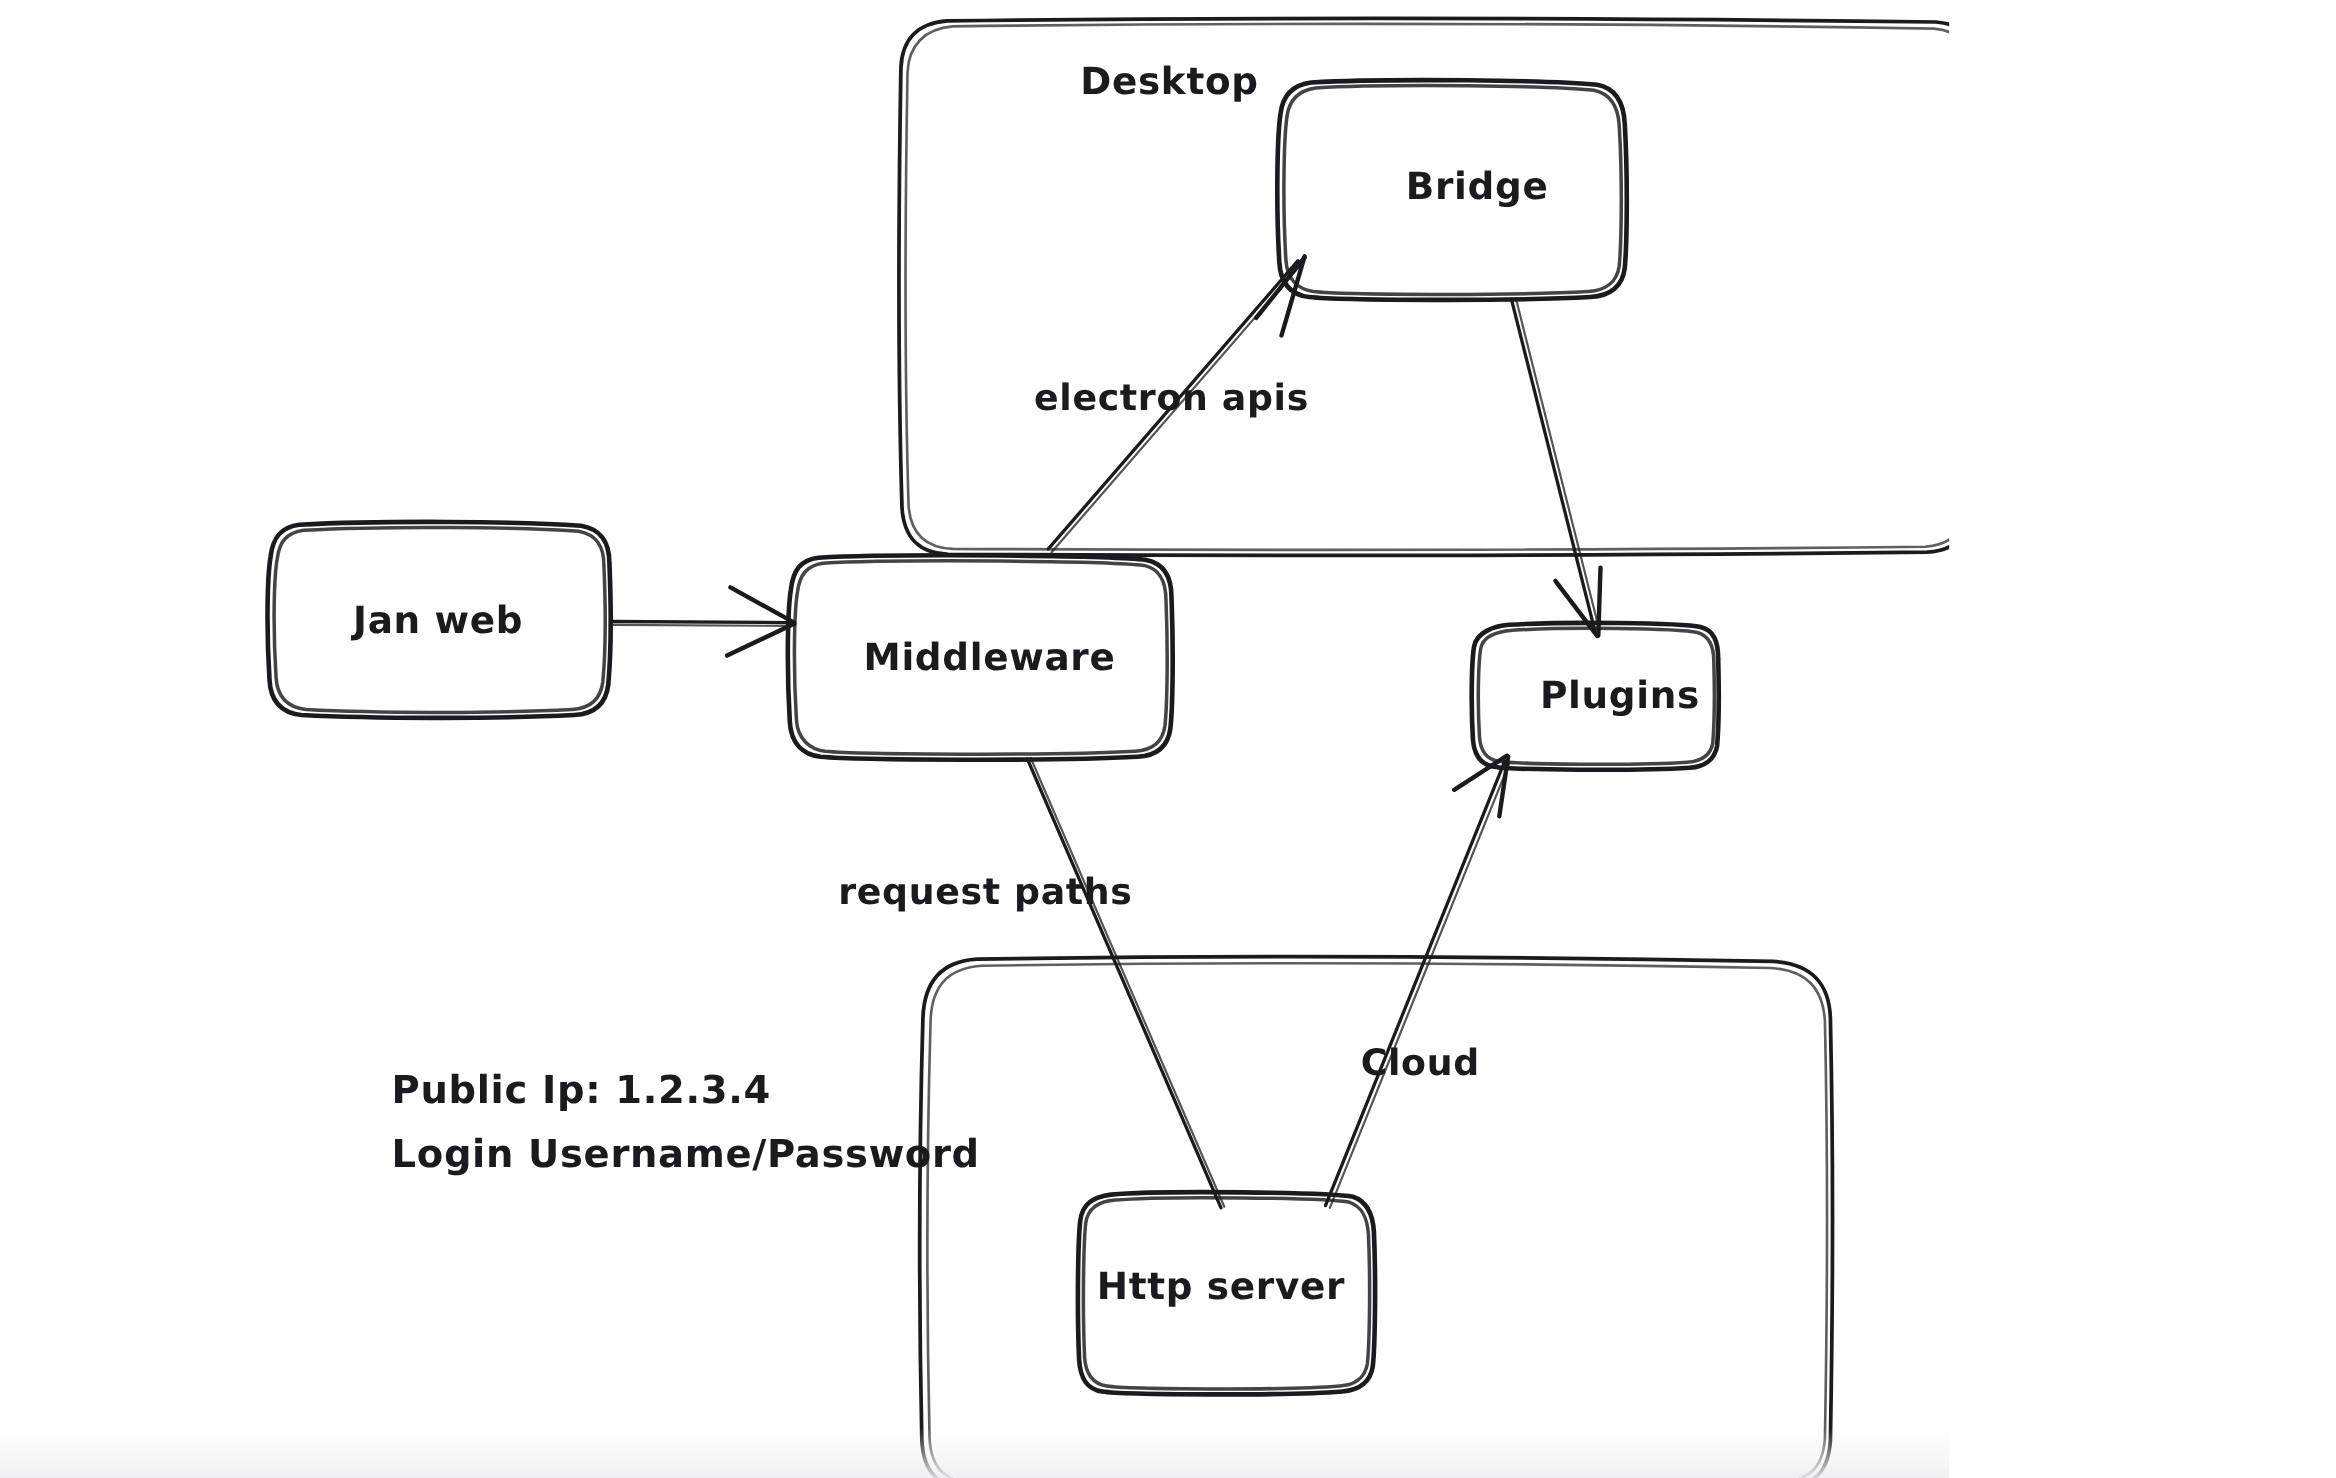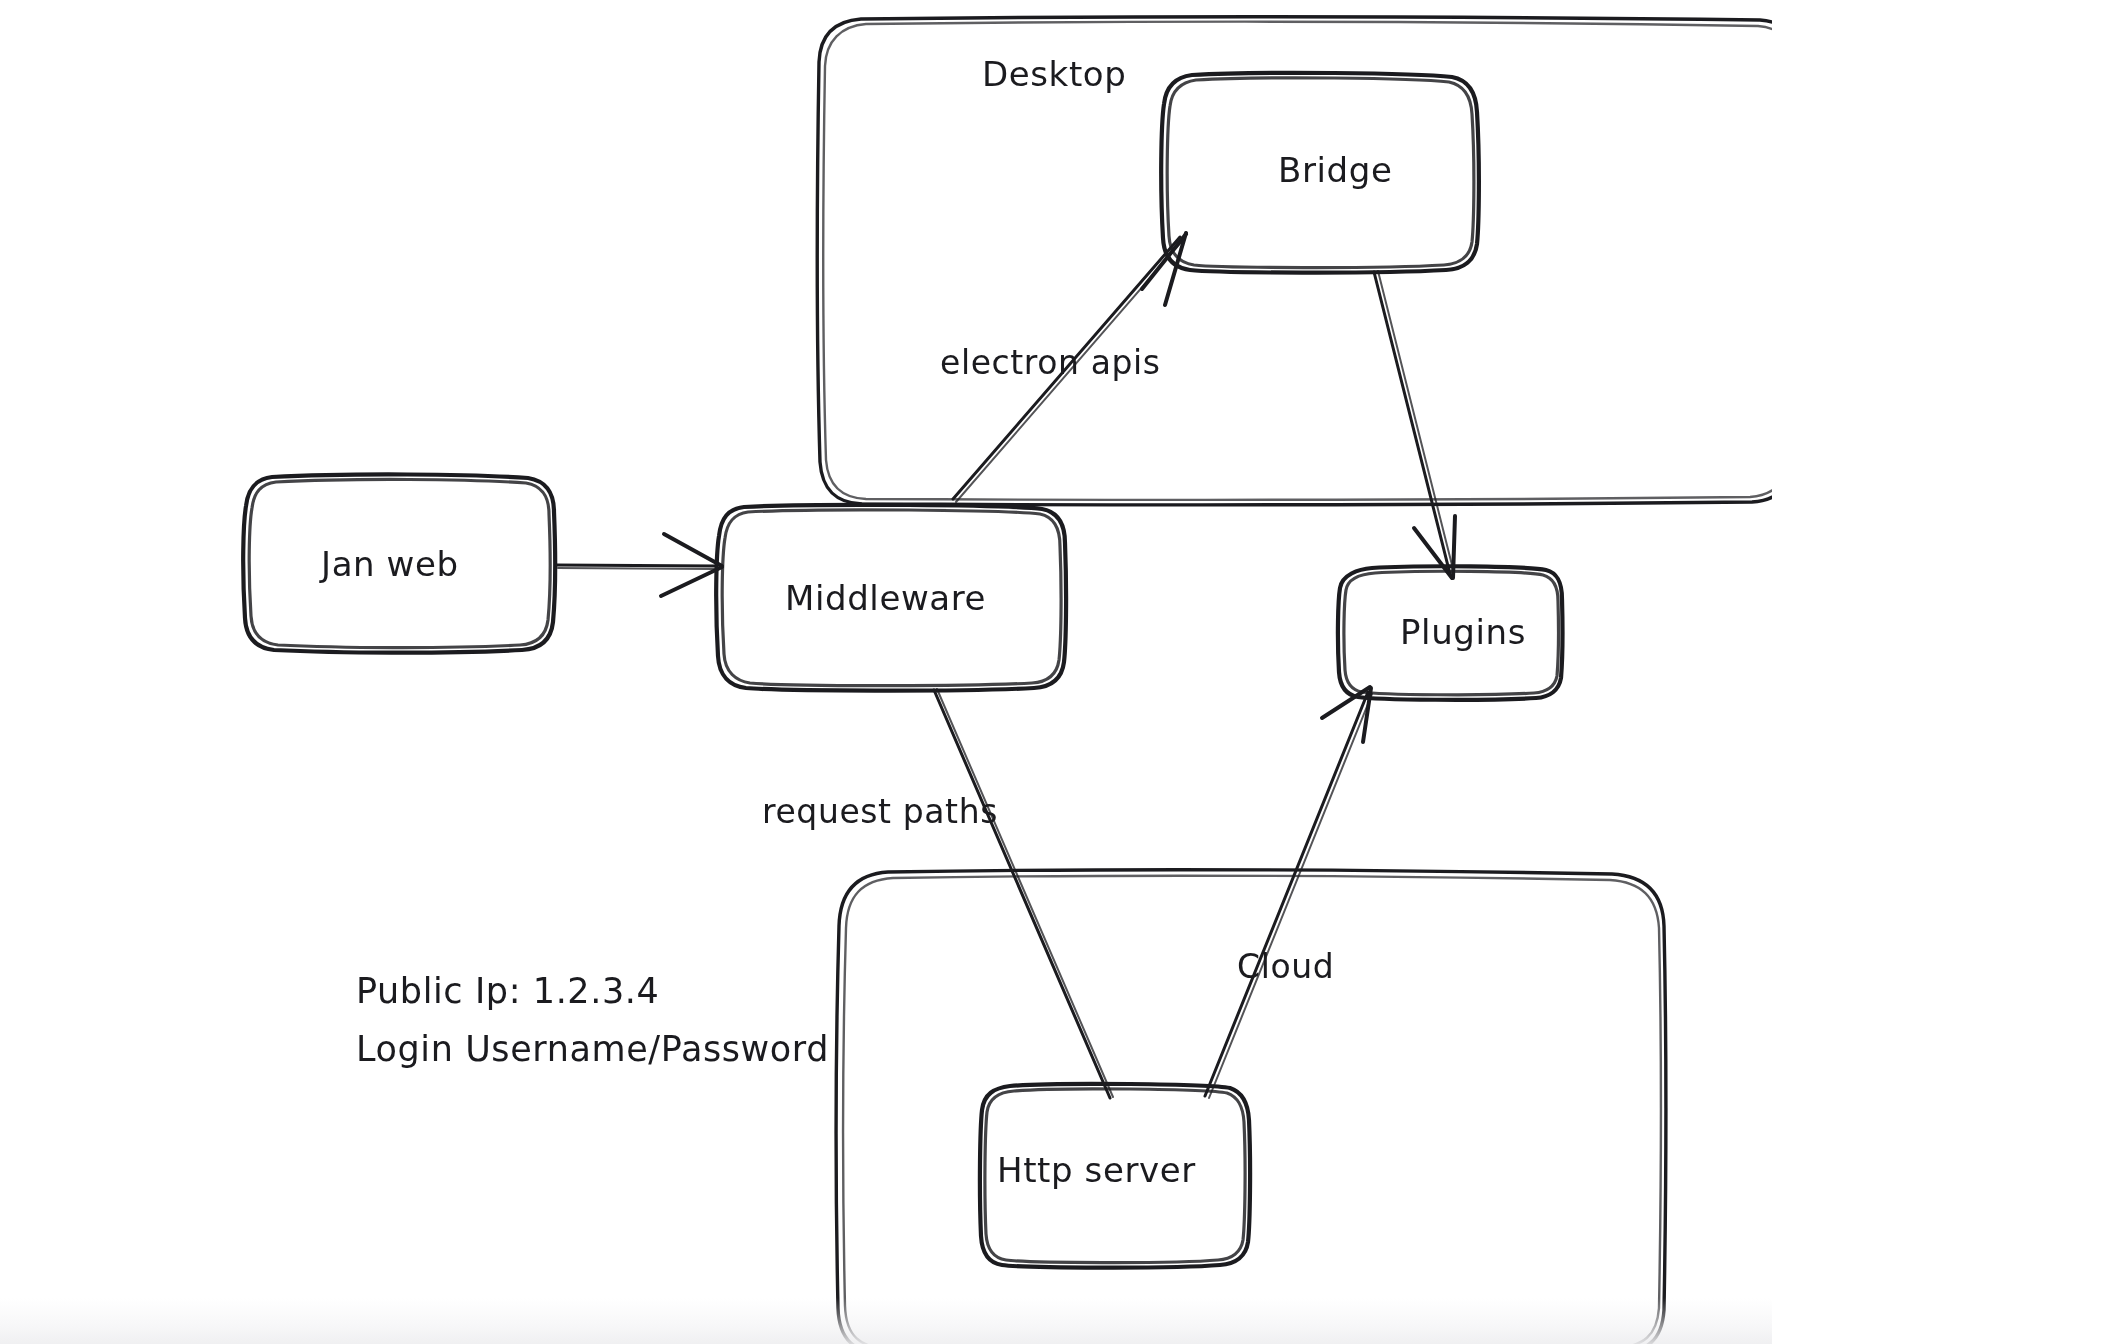--- a/index.html
+++ b/index.html
@@ -8,20 +8,21 @@
     padding: 0;
     background: #ffffff;
   }
   #canvas-root {
     position: relative;
     width: 1772px;
     height: 1344px;
     background: #ffffff;
     overflow: hidden;
     font-family: "DejaVu Sans", sans-serif;
+    font-weight: bold;
   }
   
   #bottom-fade {
     position: absolute;
     left: 0;
     bottom: 0;
     width: 2124px;
     height: 46px;
     background: linear-gradient(to bottom, rgba(245,245,246,0) 0%, rgba(241,241,243,0.55) 60%, rgba(238,238,240,0.9) 100%);
     pointer-events: none;

